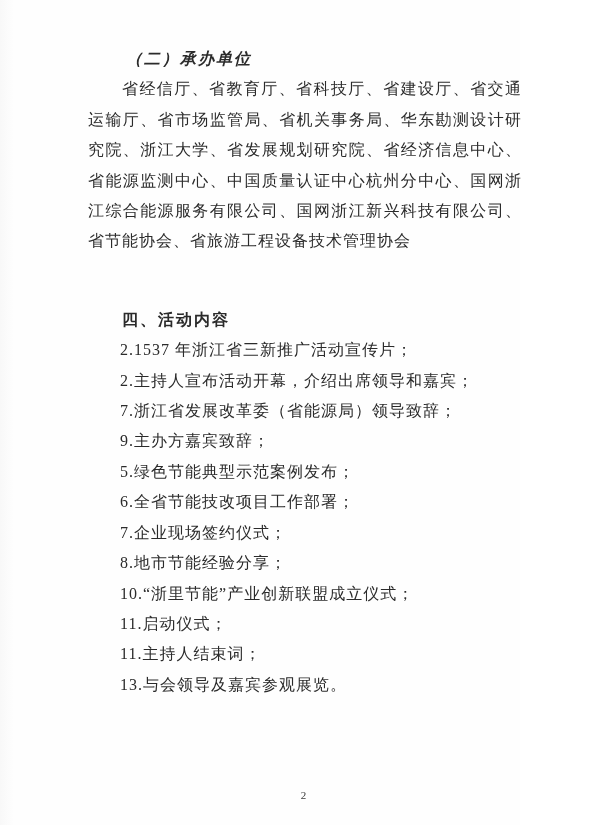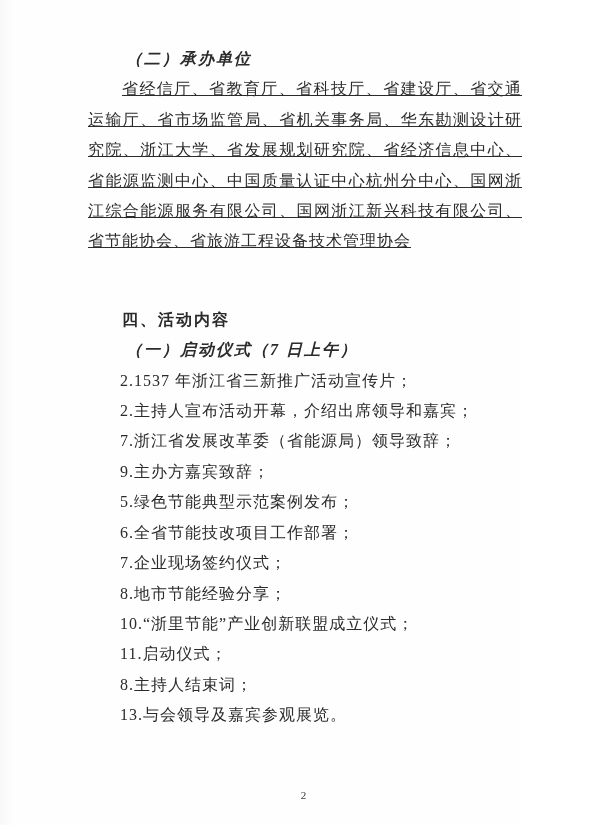--- a/index.html
+++ b/index.html
@@ -42,21 +42,20 @@
     font-weight: bold;
     text-indent: 34px;
     white-space: nowrap;
     letter-spacing: 2px;
     margin-top: 48px;
   }
   .body-paragraph {
     text-align: justify;
     text-indent: 34px;
     margin: 0;
-    text-decoration: underline;
   }
   .agenda-line {
     text-indent: 32px;
     white-space: nowrap;
   }
   .page-number {
     position: absolute;
     left: 0;
     top: 789px;
     width: 607px;
@@ -71,33 +70,32 @@
 
 <div class="page">
   <div class="content">
 
     <div class="kai-heading">（二）承办单位</div>
 
     <p class="body-paragraph">省经信厅、省教育厅、省科技厅、省建设厅、省交通运输厅、省市场监管局、省机关事务局、华东勘测设计研究院、浙江大学、省发展规划研究院、省经济信息中心、省能源监测中心、中国质量认证中心杭州分中心、国网浙江综合能源服务有限公司、国网浙江新兴科技有限公司、省节能协会、省旅游工程设备技术管理协会</p>
 
     <div class="hei-heading">四、活动内容</div>
 
-    <div class="kai-heading">（一）启动仪式（7 日上午）</div>
 
     <div class="agenda-list">
       <div class="agenda-line">2.1537 年浙江省三新推广活动宣传片；</div>
       <div class="agenda-line">2.主持人宣布活动开幕，介绍出席领导和嘉宾；</div>
       <div class="agenda-line">7.浙江省发展改革委（省能源局）领导致辞；</div>
       <div class="agenda-line">9.主办方嘉宾致辞；</div>
       <div class="agenda-line">5.绿色节能典型示范案例发布；</div>
       <div class="agenda-line">6.全省节能技改项目工作部署；</div>
       <div class="agenda-line">7.企业现场签约仪式；</div>
       <div class="agenda-line">8.地市节能经验分享；</div>
       <div class="agenda-line">10.“浙里节能”产业创新联盟成立仪式；</div>
       <div class="agenda-line">11.启动仪式；</div>
-      <div class="agenda-line">8.主持人结束词；</div>
+      <div class="agenda-line">11.主持人结束词；</div>
       <div class="agenda-line">13.与会领导及嘉宾参观展览。</div>
     </div>
 
   </div>
 
   <div class="page-number">2</div>
 </div>
 
 </body></html>

